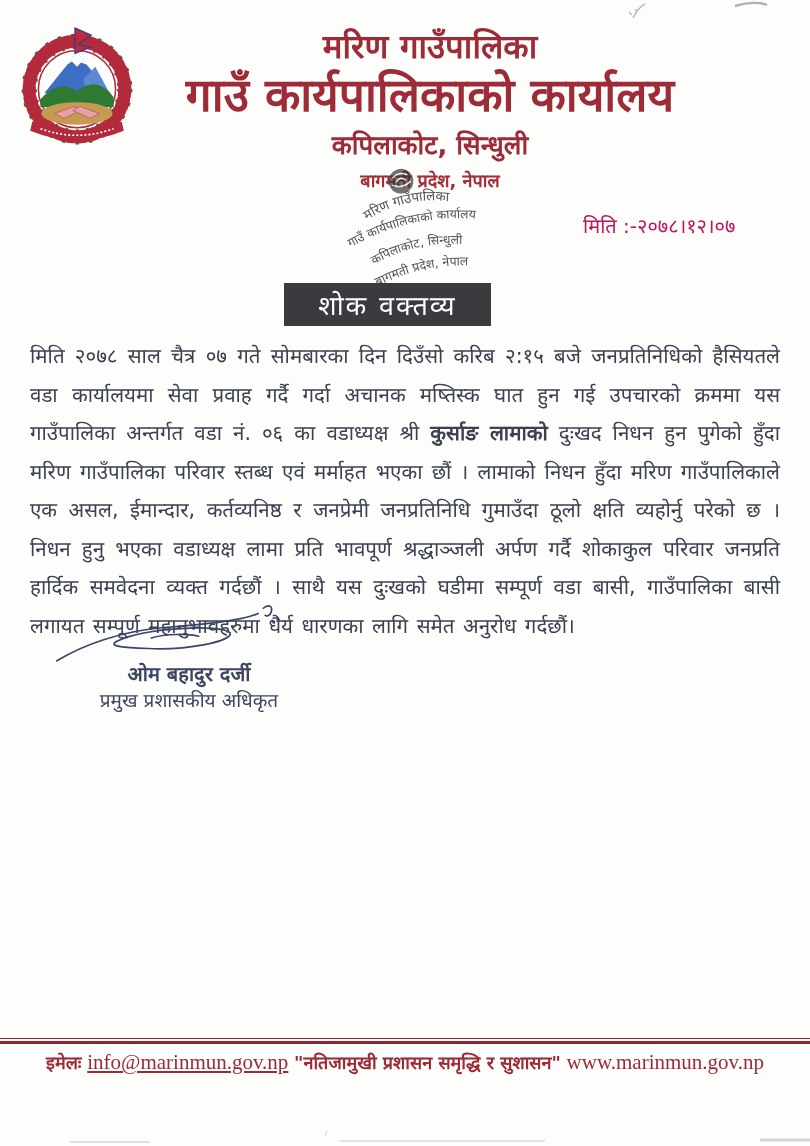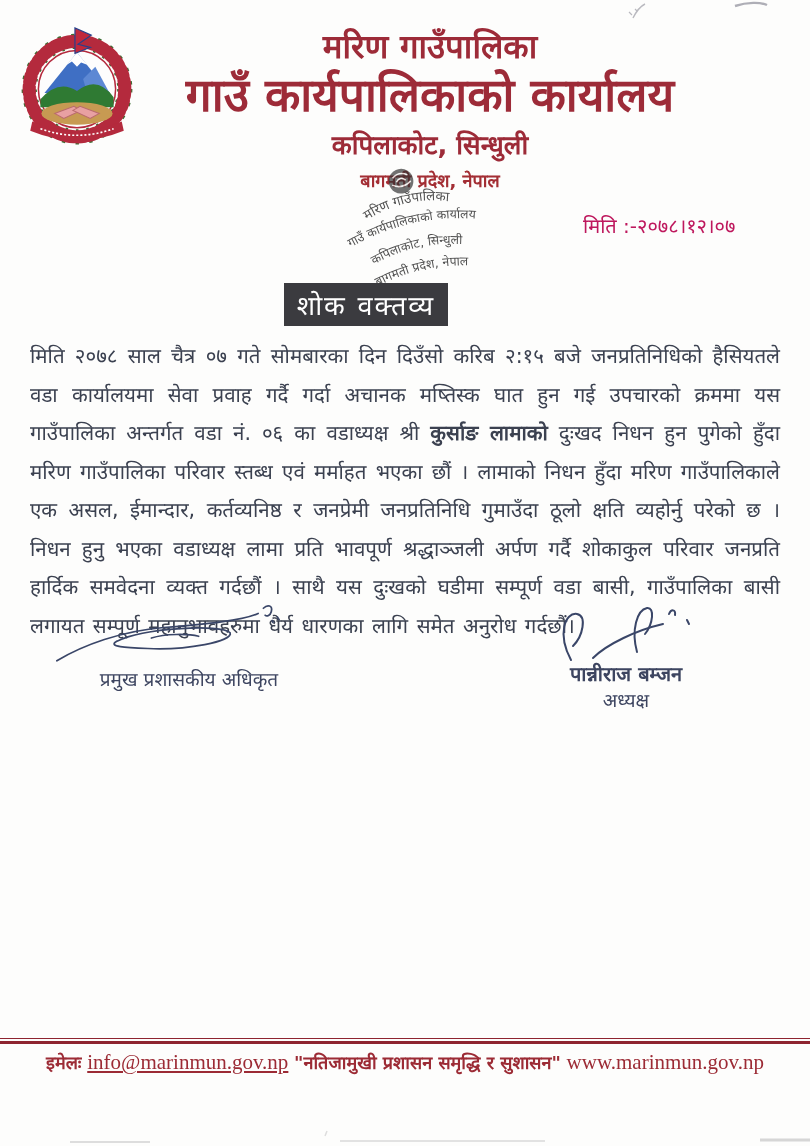--- a/index.html
+++ b/index.html
@@ -14,21 +14,21 @@
   .t-muni{font-size:33px;font-weight:bold;color:#9d2b38;line-height:1.15;}
   .t-office{font-size:46px;font-weight:bold;color:#9d2b38;line-height:1.2;margin-top:2px;}
   .t-addr{font-size:26px;font-weight:bold;color:#9d2b38;line-height:1.25;margin-top:6px;}
   .t-prov{font-size:18px;font-weight:bold;color:#a32e34;line-height:1.2;margin-top:8px;}
   .meta-ref{position:absolute;left:33px;top:188px;font-size:20px;font-weight:bold;color:#3d4a66;}
   .meta-date{position:absolute;left:583px;top:212px;font-size:20px;color:#be185d;}
   .stamp{position:absolute;left:318px;top:158px;width:190px;height:150px;transform:rotate(-13deg);opacity:.85;}
   .pencil-marks{position:absolute;left:615px;top:0;width:190px;height:30px;}
   
   .subject-box{
-    position:absolute;left:284px;top:283px;width:164px;height:43px;
+    position:absolute;left:284px;top:283px;width:207px;height:43px;
     background:#3b3b3f;color:#ffffff;display:flex;align-items:center;justify-content:center;
     font-size:27px;letter-spacing:2px;
   }
   
   .body-para{
     position:absolute;left:30px;right:30px;top:337px;
     font-size:20.5px;line-height:38.5px;color:#3b4150;
     text-align:justify;word-spacing:2px;
   }
   .body-para .bold{font-weight:bold;}
@@ -129,36 +129,24 @@
     <svg class="sig-scribble-left" viewBox="0 0 310 80">
       <g fill="none" stroke="#3a4668" stroke-width="2" stroke-linecap="round">
         <path d="M4,74 C34,56 78,40 126,36 C176,32 216,28 234,20"></path>
         <path d="M72,52 C104,36 192,32 202,42 C206,52 152,62 108,60 C82,59 62,58 72,52"></path>
         <path d="M112,48 C128,43 154,43 166,46"></path>
         <path d="M240,14 C245,9 251,11 249,18 C248,22 244,24 242,22"></path>
         <path d="M256,24 l2,3"></path>
         <path d="M250,28 l1,2"></path>
       </g>
     </svg>
+    <div class="sig-name">ओम बहादुर दर्जी</div>
     <div class="sig-title">प्रमुख प्रशासकीय अधिकृत</div>
   </div>
 
-  <div class="sig-right">
-    <svg class="sig-scribble-right" viewBox="0 0 170 66">
-      <g fill="none" stroke="#3a4668" stroke-width="2" stroke-linecap="round">
-        <path d="M30,60 C16,34 24,12 36,14 C46,16 42,36 32,46"></path>
-        <path d="M52,58 C66,44 96,30 122,24"></path>
-        <path d="M96,52 C90,30 96,10 106,8 C114,7 112,24 104,34"></path>
-        <path d="M128,14 C130,9 135,9 134,15"></path>
-        <path d="M146,20 l2,4"></path>
-      </g>
-    </svg>
-    <div class="sig-name">पान्नीराज बम्जन</div>
-    <div class="sig-title">अध्यक्ष</div>
-  </div>
 
   <div class="footer-rule-thin"></div>
   <div class="footer-rule-thick"></div>
   <div class="footer-line">
     <span class="dev">इमेलः</span>
     <span class="lat email">info@marinmun.gov.np</span>
     <span class="dev">"नतिजामुखी प्रशासन समृद्धि र सुशासन"</span>
     <span class="lat">www.marinmun.gov.np</span>
   </div>
 

